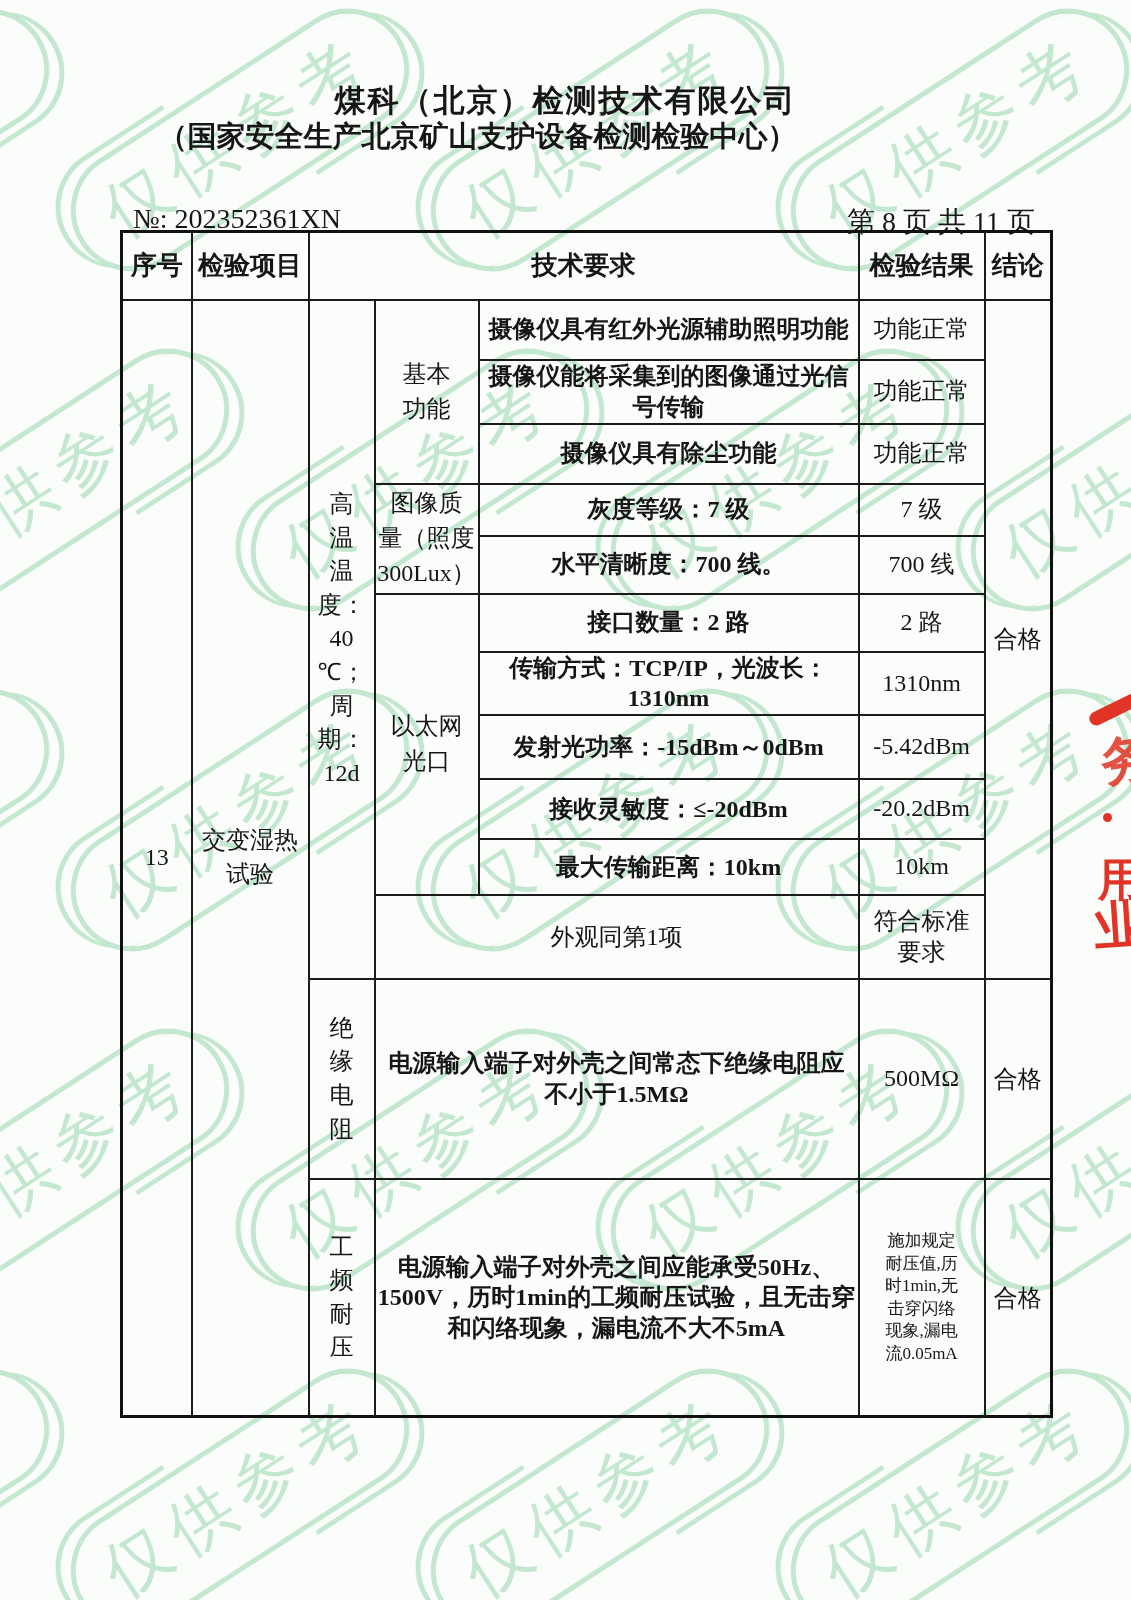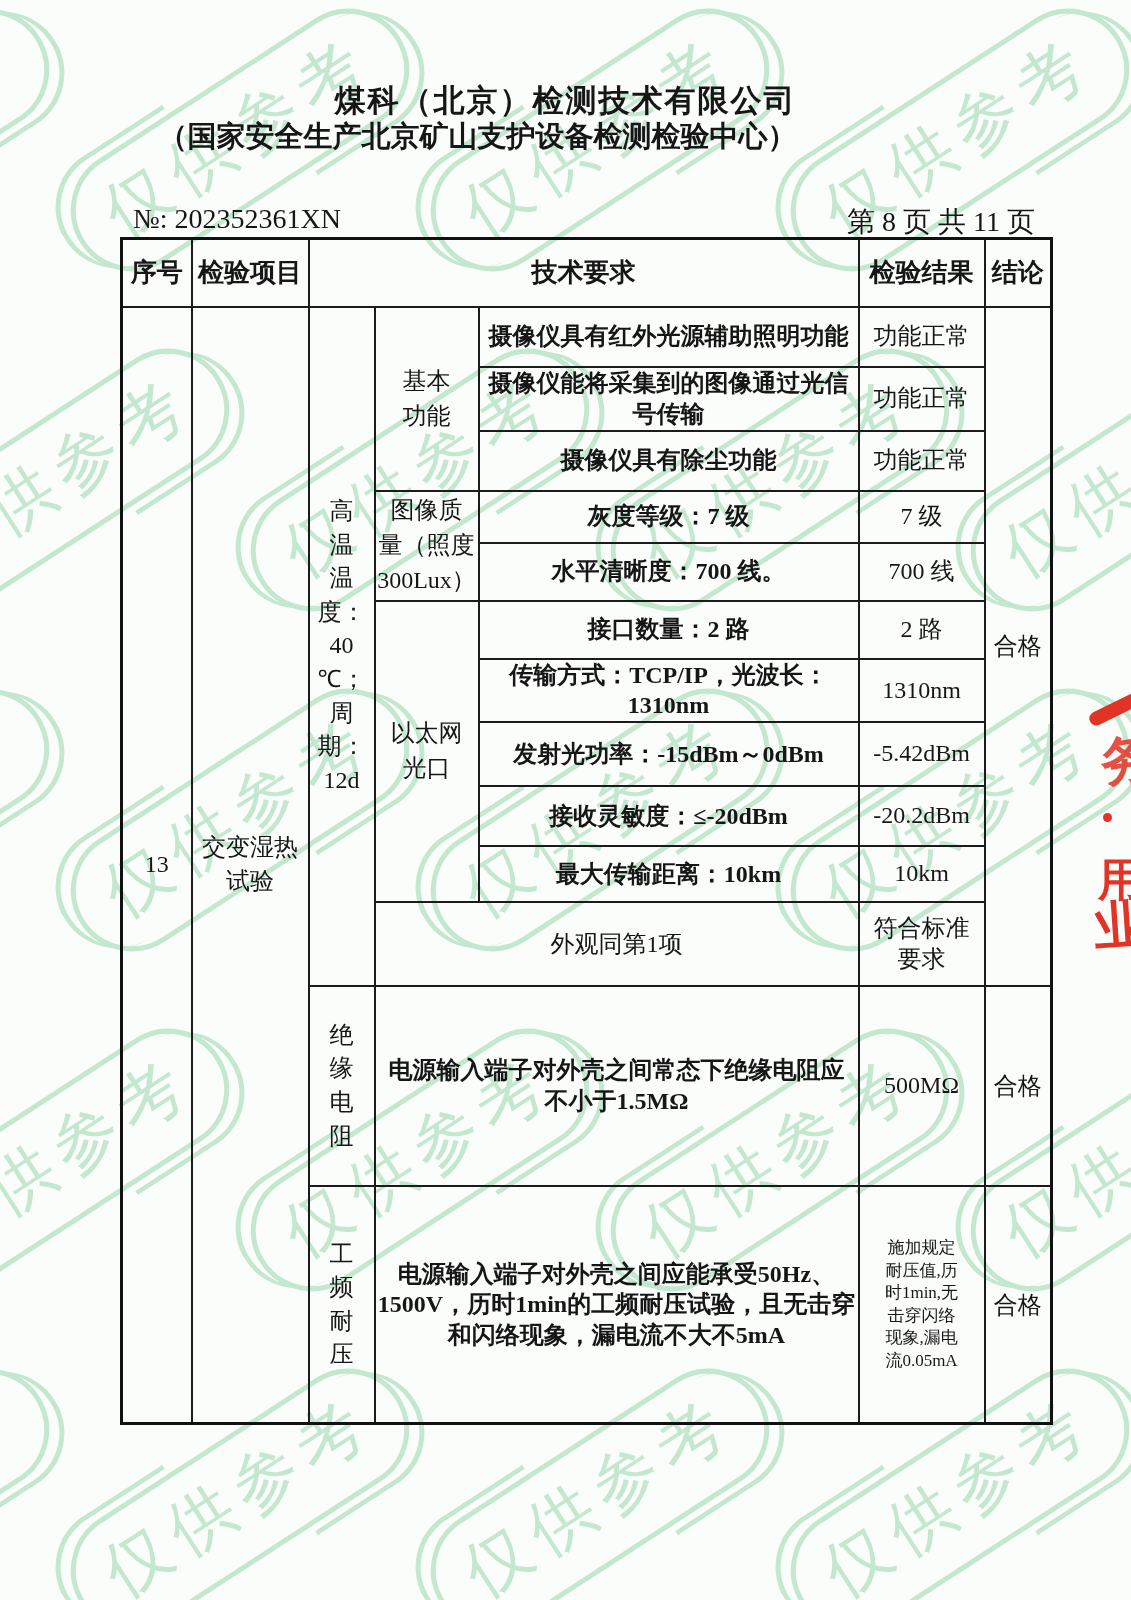--- a/index.html
+++ b/index.html
@@ -46,21 +46,21 @@
     font-family:"Liberation Sans", sans-serif;font-weight:bold;font-size:31px;letter-spacing:2px;}
   .title2{position:absolute;top:117px;left:0;width:955px;text-align:center;
     font-family:"Liberation Sans", sans-serif;font-weight:bold;font-size:29px;}
   .title3{position:absolute;top:150px;left:0;width:1131px;text-align:center;
     font-family:"Liberation Sans", sans-serif;font-weight:bold;font-size:35px;
     letter-spacing:48px;padding-left:48px;box-sizing:border-box;}
   .meta-row{position:absolute;top:203px;left:133px;width:902px;
     display:flex;justify-content:space-between;font-size:28px;}
   
   table.report{
-    position:absolute;left:120px;top:237px;
+    position:absolute;left:120px;top:230px;
     border-collapse:collapse;table-layout:fixed;
     width:930px;background:transparent;
     font-size:24px;
   }
   table.report th, table.report td{
     border:2px solid #1b1b1b;
     padding:0;vertical-align:middle;text-align:center;
     overflow:hidden;
   }
   table.report{border:3px solid #111;}

